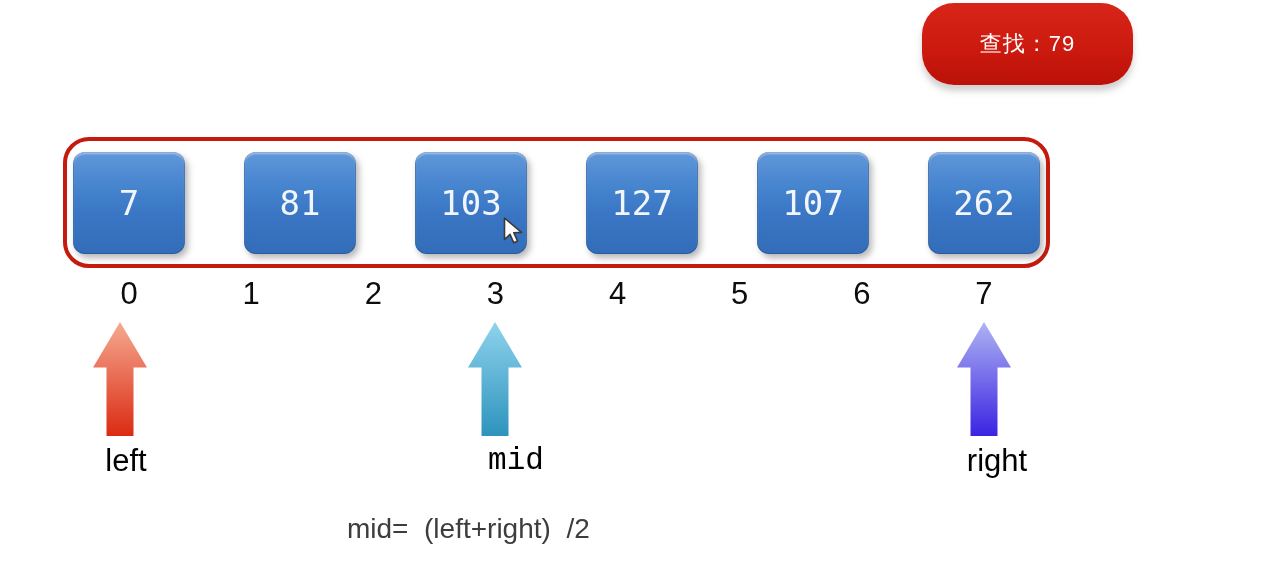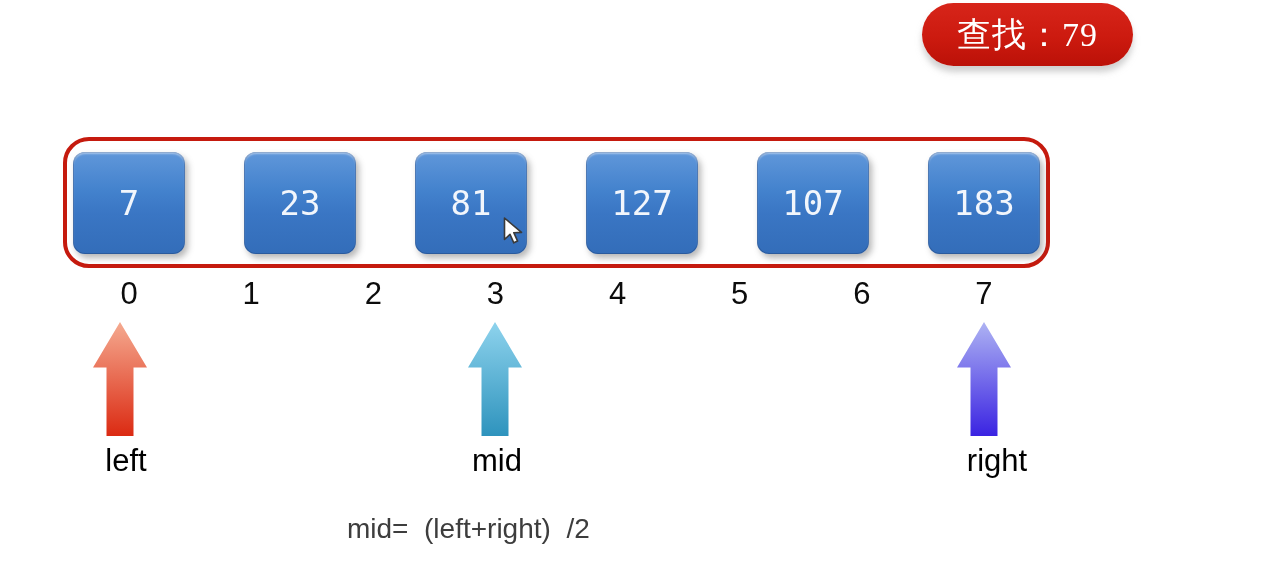--- a/index.html
+++ b/index.html
@@ -3,27 +3,26 @@
 <meta charset="utf-8">
 <style>
   html, body { margin:0; padding:0; }
   body {
     width:1271px; height:570px; position:relative; background:#ffffff;
     overflow:hidden; font-family:"Liberation Sans", sans-serif;
   }
 
   
   .badge {
-    position:absolute; left:922px; top:3px; width:211px; height:63px;
+    position:absolute; left:922px; top:3px; width:211px; height:82px;
     border-radius:32px;
     background:linear-gradient(180deg,#d7251a 0%, #cc1a0f 55%, #bb1108 100%);
-    color:#ffffff; font-size:34px; letter-spacing:1px;
+    color:#ffffff; font-size:22px; letter-spacing:1px;
     display:flex; align-items:center; justify-content:center;
     box-shadow:0 6px 6px rgba(170,170,170,.55);
-    font-family:Liberation Serif, serif;
   }
 
   
   .frame {
     position:absolute; left:63px; top:137px; width:987px; height:131px;
     box-sizing:border-box; border:4px solid #c51a0e; border-radius:26px;
     display:flex; align-items:center; justify-content:space-between;
     padding:0 6px; background:#ffffff;
   }
   .cell {
@@ -52,44 +51,44 @@
   }
   #arrow-left  { left:93px;  }
   #arrow-mid   { left:468px; }
   #arrow-right { left:957px; }
 
   .ptr-label {
     position:absolute; top:443px; width:130px; text-align:center;
     font-size:31px; color:#000000;
   }
   #label-left  { left:61px;  }
-  #label-mid   { left:432px; }
+  #label-mid   { left:451px;font-family:Liberation Mono, monospace; }
   #label-right { left:932px; }
 
   
   .formula {
     position:absolute; left:347px; top:513px; font-size:28px; color:#3d3d3d;
     white-space:pre;
   }
 
   
   .cursor { position:absolute; left:503px; top:217px; }
 </style>
 </head>
 <body>
 
 <div class="badge">查找：79</div>
 
 <div class="frame">
   <div class="cell">7</div>
-  <div class="cell">23</div>
   <div class="cell">81</div>
+  <div class="cell">103</div>
   <div class="cell">127</div>
   <div class="cell">107</div>
-  <div class="cell">183</div>
+  <div class="cell">262</div>
 </div>
 
 <div class="index-row">
   <div class="index">0</div>
   <div class="index">1</div>
   <div class="index">2</div>
   <div class="index">3</div>
   <div class="index">4</div>
   <div class="index">5</div>
   <div class="index">6</div>

